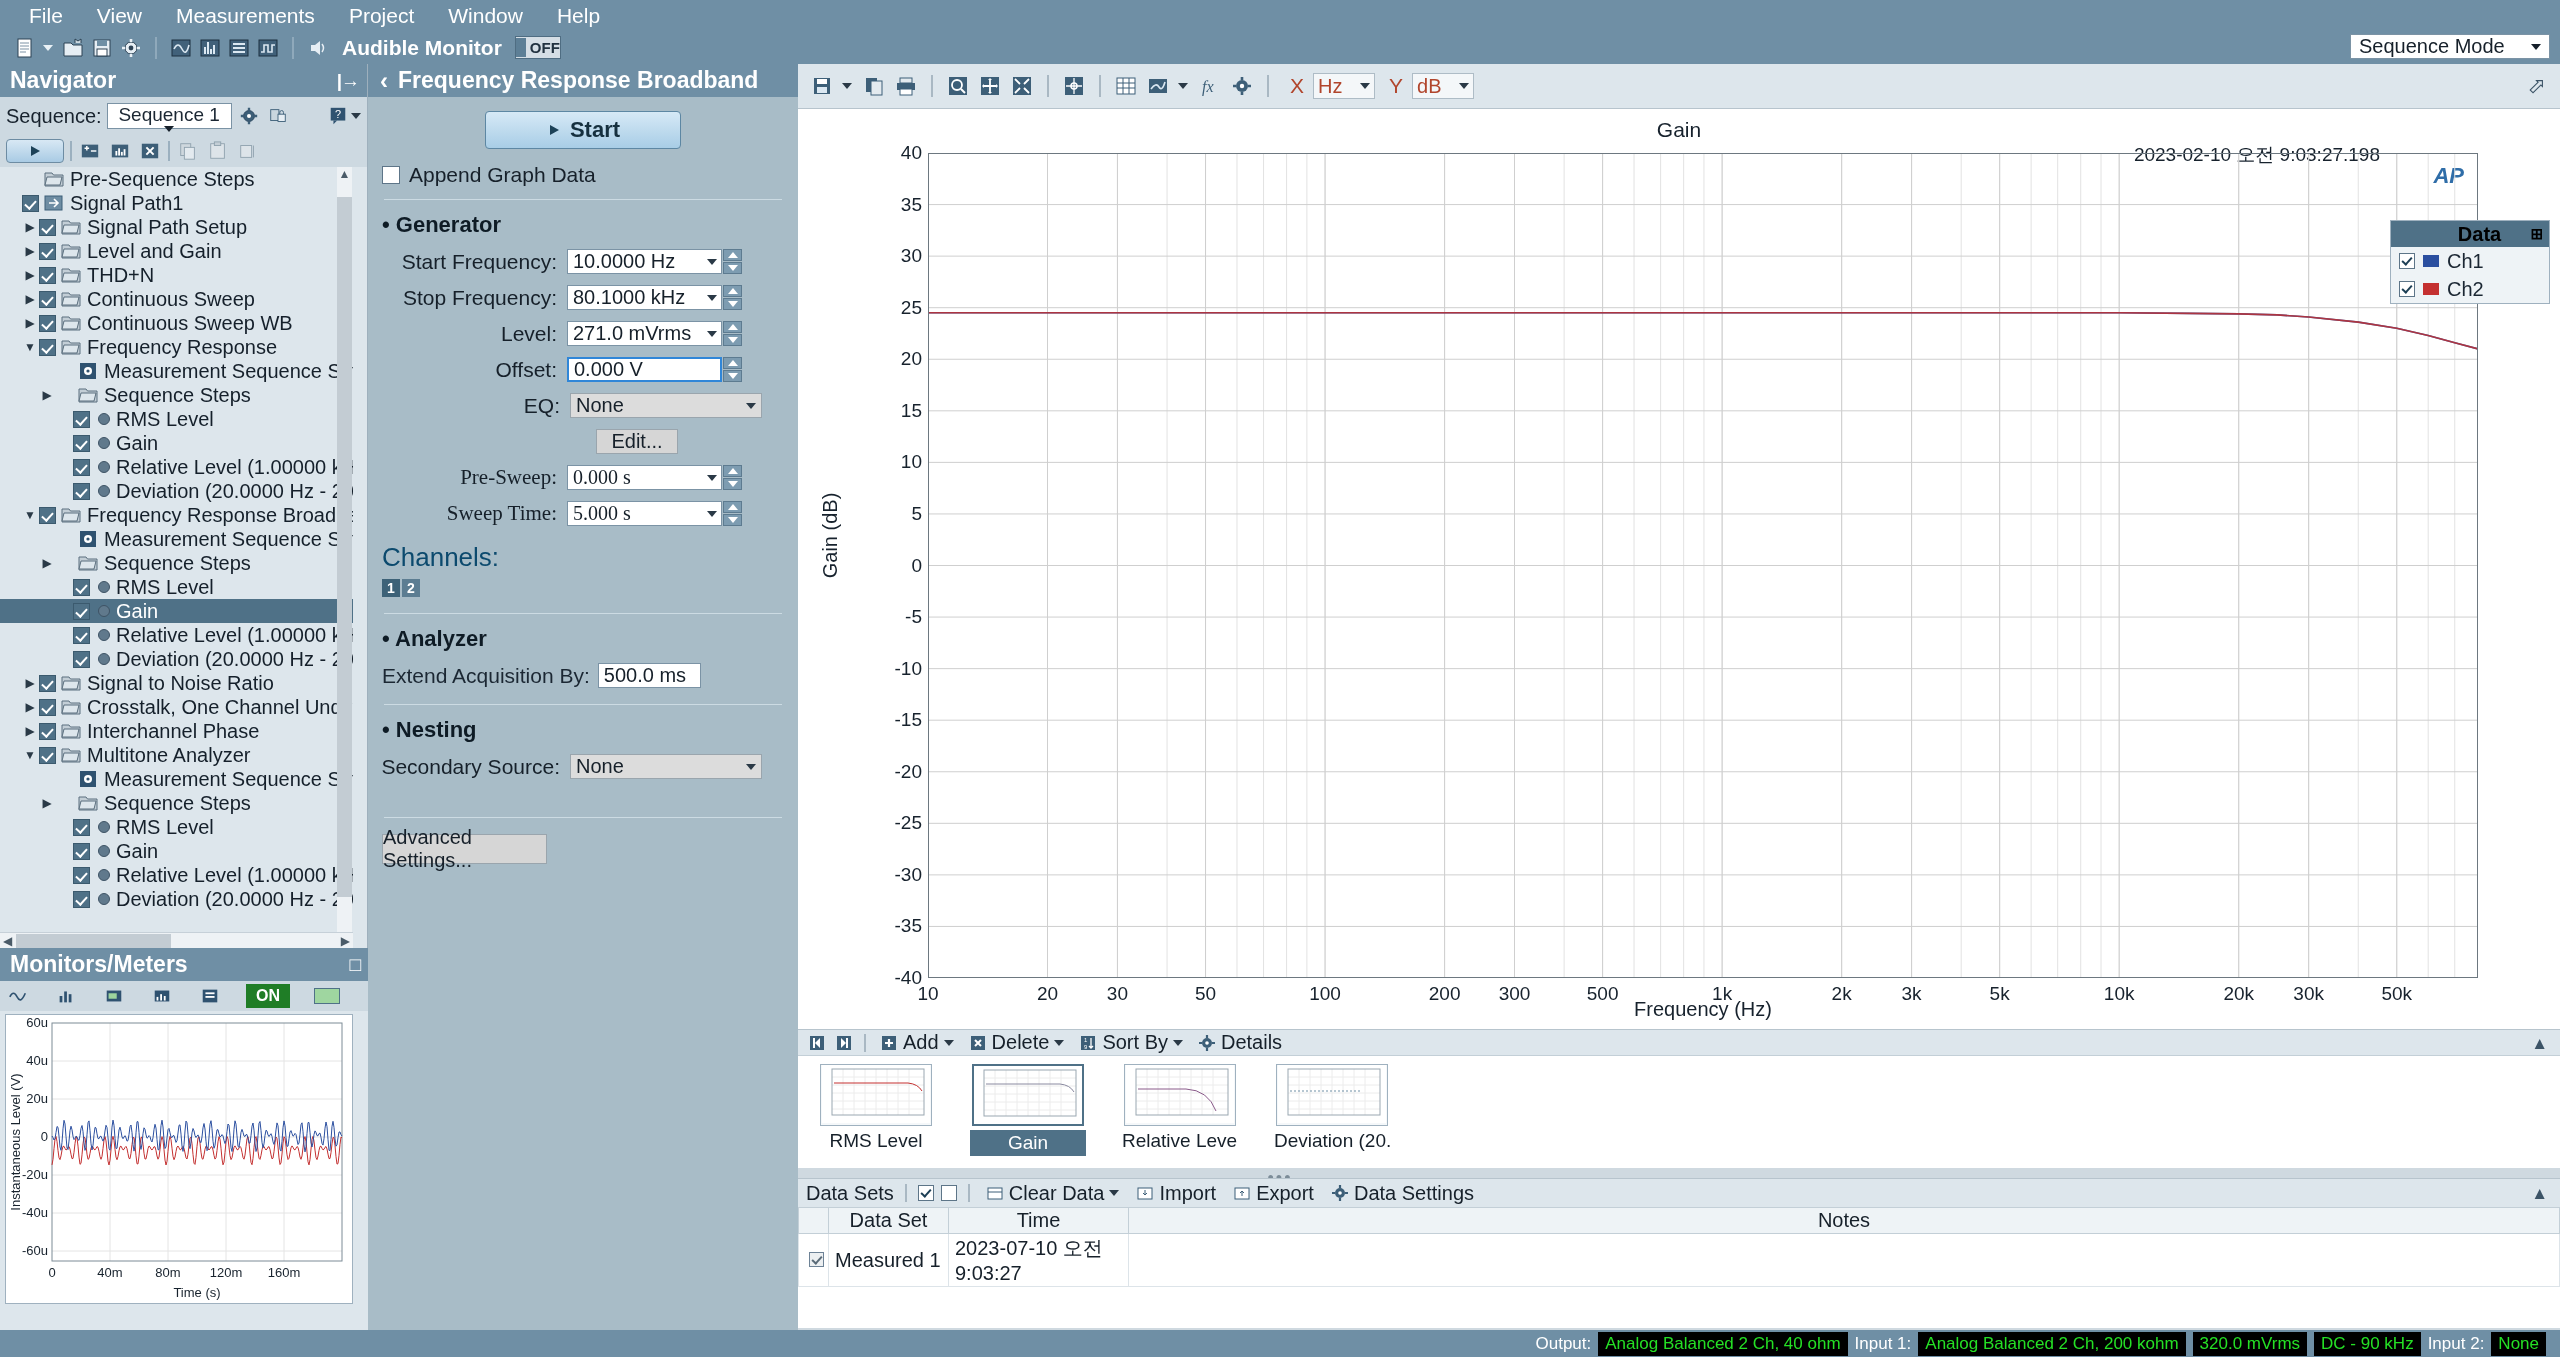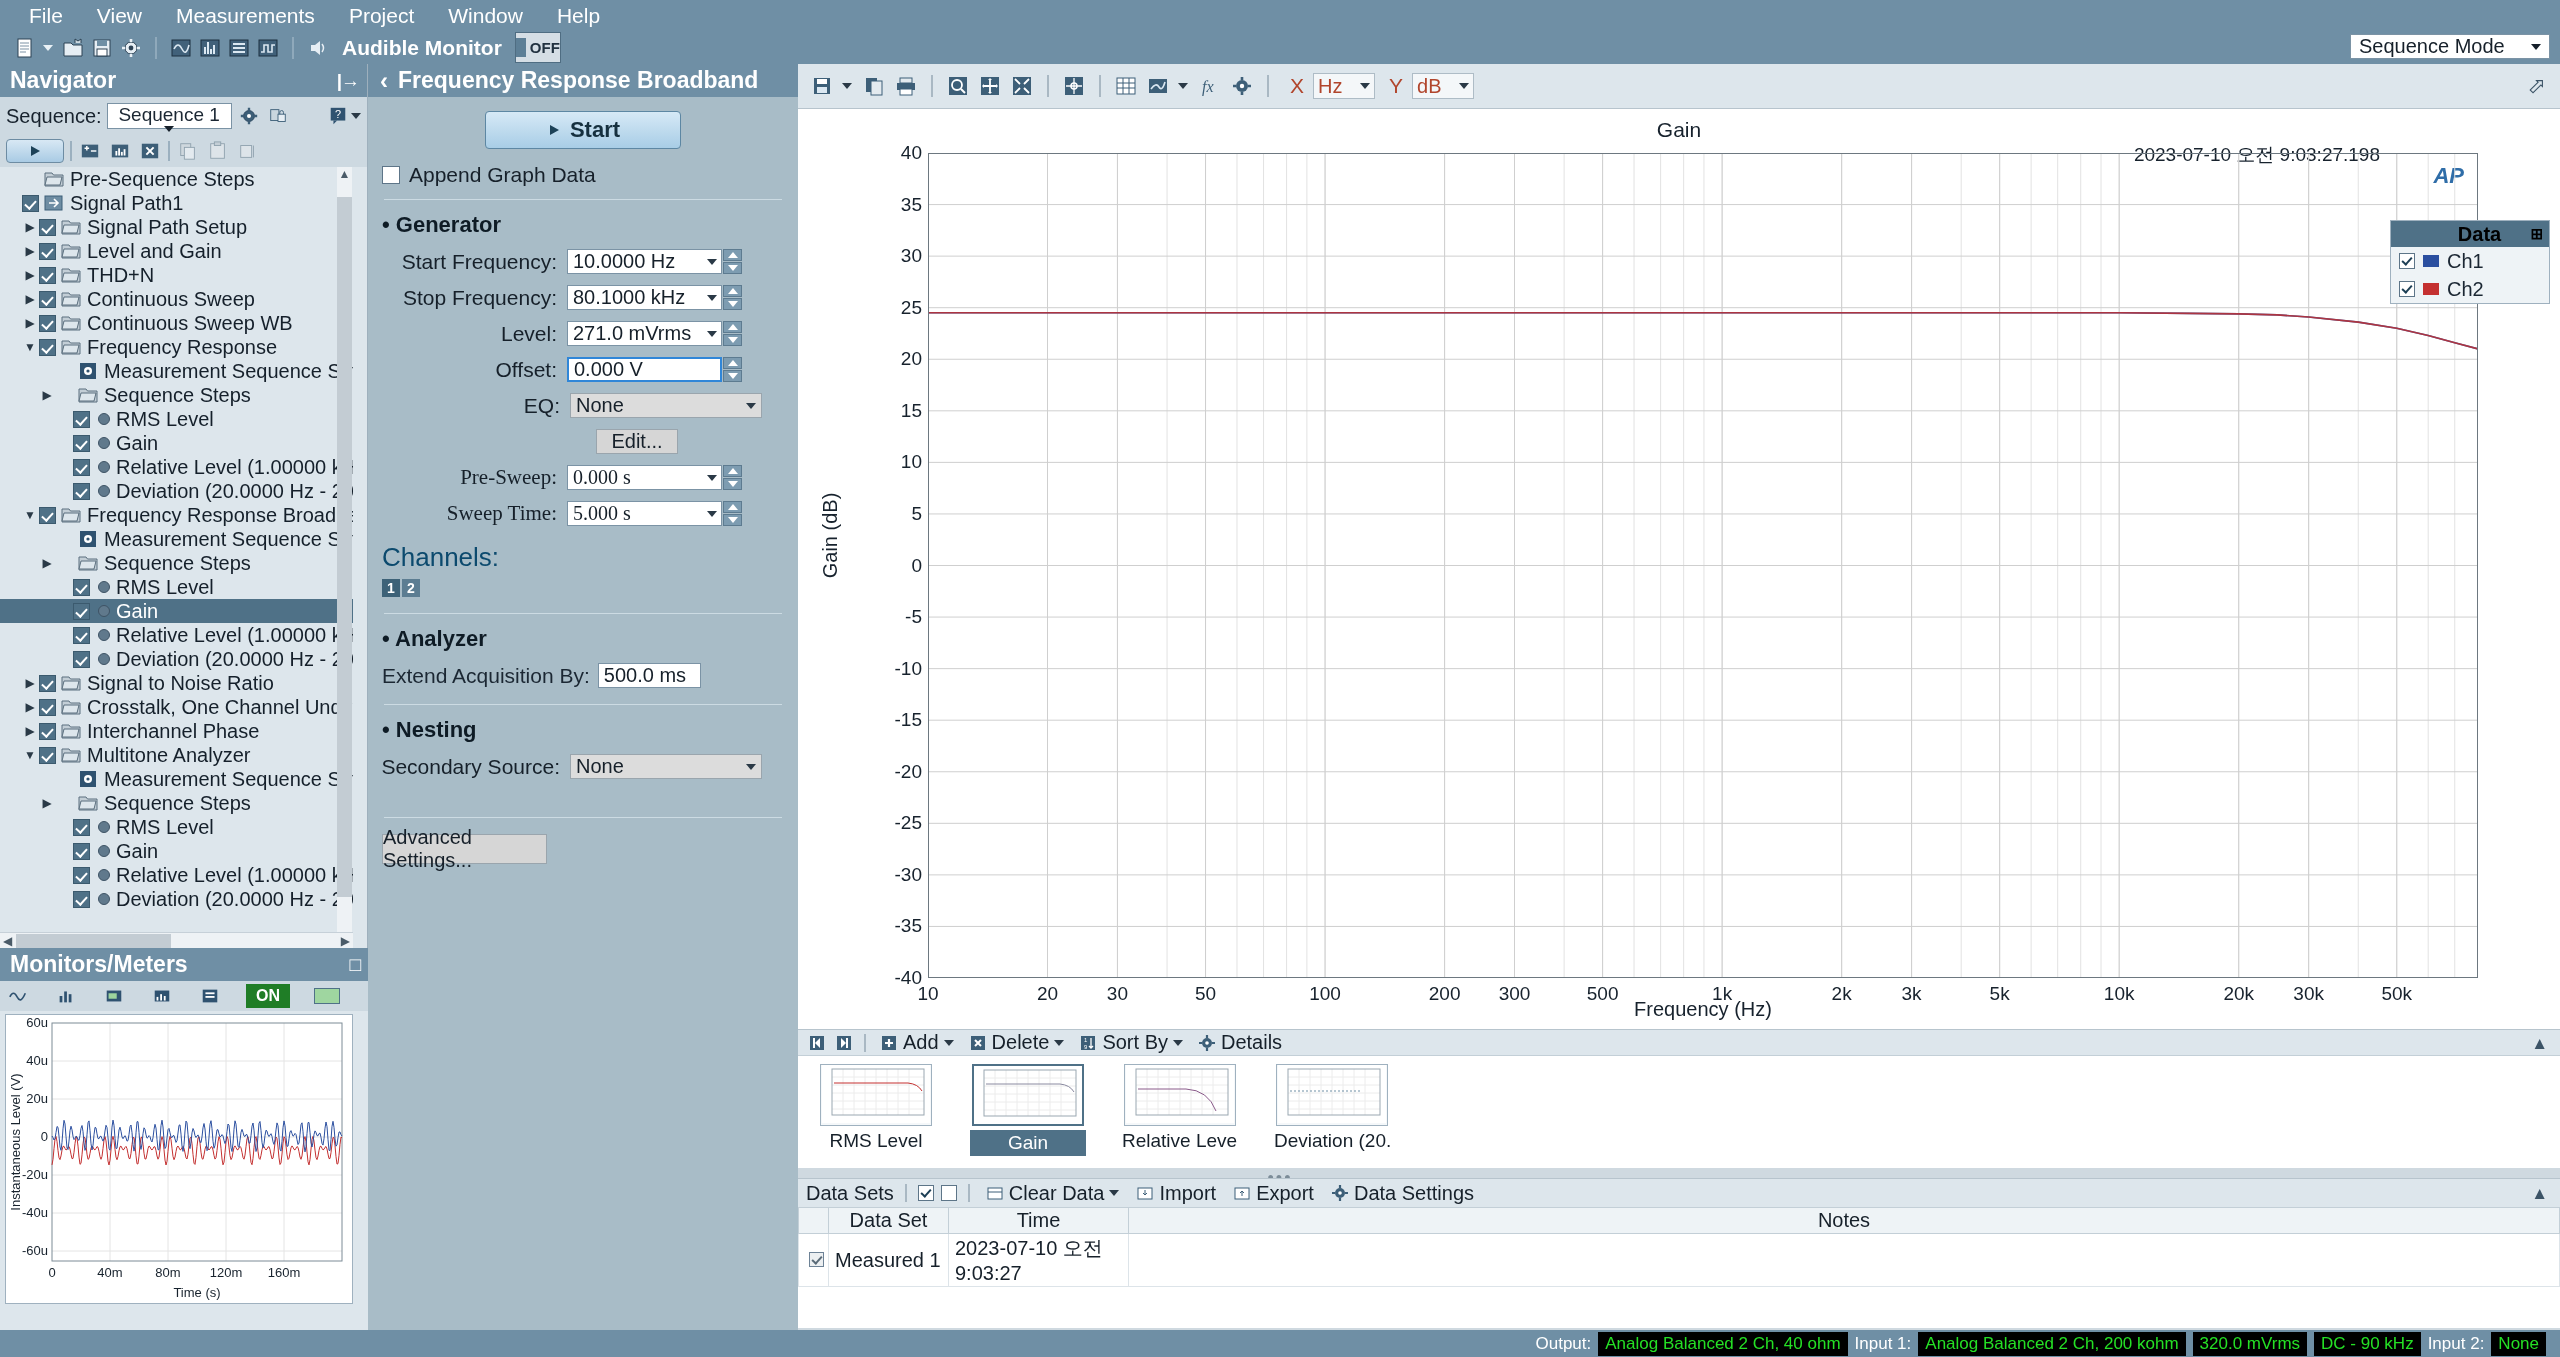--- a/index.html
+++ b/index.html
@@ -21,21 +21,21 @@
   
   .toolbar { position:absolute; left:0; top:31px; width:2560px; height:33px;
     background:#6f8fa5; display:flex; align-items:center; padding-left:12px; gap:3px; }
   .tbtn { width:26px; height:26px; display:flex; align-items:center; justify-content:center;
     color:#e9f1f6; }
   .ticon { width:22px; height:22px; display:block; }
   .tb-sep { width:2px; height:22px; background:#8fa9bb; margin:0 8px; }
   .tb-caret { width:0;height:0;border-left:5px solid transparent;border-right:5px solid transparent;
     border-top:6px solid #e9f1f6; margin-left:2px; margin-right:4px;}
   .tb-label { color:#ffffff; font-size:21px; font-weight:bold; margin-left:8px; }
-  .toggle-off { margin-left:10px; width:46px; height:31px; background:#d5dee5; border:1px solid #4f6d82;
+  .toggle-off { margin-left:10px; width:46px; height:23px; background:#d5dee5; border:1px solid #4f6d82;
     display:flex; align-items:center; }
   .toggle-off .knob { width:20px; height:19px; background:#5d7f96; }
   .toggle-off .txt { font-size:15px; font-weight:bold; color:#223240; padding-left:4px;}
   .seqmode { position:absolute; right:10px; top:3px; width:200px; height:25px;
     background:#ffffff; border:1px solid #7b93a5; display:flex; align-items:center;
     justify-content:space-between; padding:0 8px; font-size:20px; color:#16202a; }
   .seqmode .cv { width:0;height:0;border-left:5px solid transparent;border-right:5px solid transparent;
     border-top:6px solid #16202a; }
 
   
@@ -1022,21 +1022,21 @@
       <span class="axlabel">Y</span>
       <div class="axcombo">
         <span>dB</span>
         <span class="cv"></span>
       </div>
       <span class="gexpand">⬀</span>
     </div>
 
     <div class="chartwrap">
       <div class="chart-title">Gain</div>
-      <div class="chart-ts">2023-07-10 오전 9:03:27.198</div>
+      <div class="chart-ts">2023-02-10 오전 9:03:27.198</div>
       <div class="plot" style="width:1550px;height:825px">
         <div class="ap-logo">AP</div>
         <svg id="chartsvg" width="1550" height="825" style="position:absolute;left:0;top:0">
             <line x1="0" y1="0" x2="0" y2="825" stroke="#e2e2e2" stroke-width="1"></line>
             <line x1="119.52879564268446" y1="0" x2="119.52879564268446" y2="825" stroke="#e2e2e2" stroke-width="1"></line>
             <line x1="189.44865885001713" y1="0" x2="189.44865885001713" y2="825" stroke="#e2e2e2" stroke-width="1"></line>
             <line x1="239.05759128536891" y1="0" x2="239.05759128536891" y2="825" stroke="#e2e2e2" stroke-width="1"></line>
             <line x1="277.5372687507991" y1="0" x2="277.5372687507991" y2="825" stroke="#e2e2e2" stroke-width="1"></line>
             <line x1="308.97745449270155" y1="0" x2="308.97745449270155" y2="825" stroke="#e2e2e2" stroke-width="1"></line>
             <line x1="335.55975277510765" y1="0" x2="335.55975277510765" y2="825" stroke="#e2e2e2" stroke-width="1"></line>

